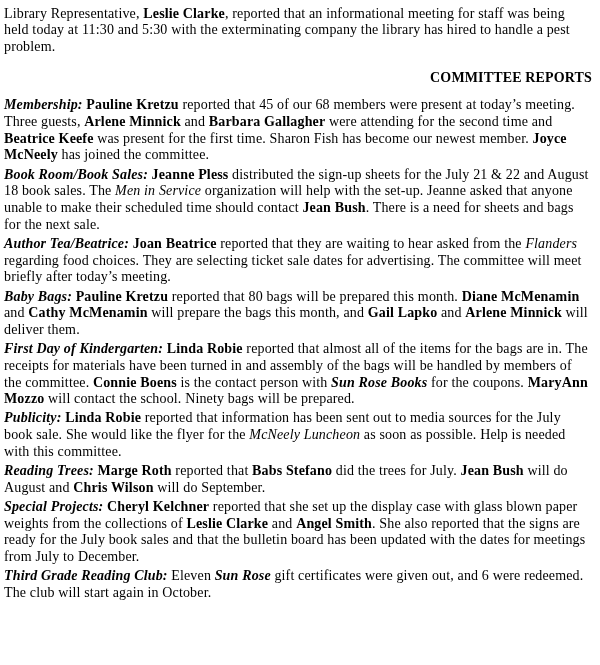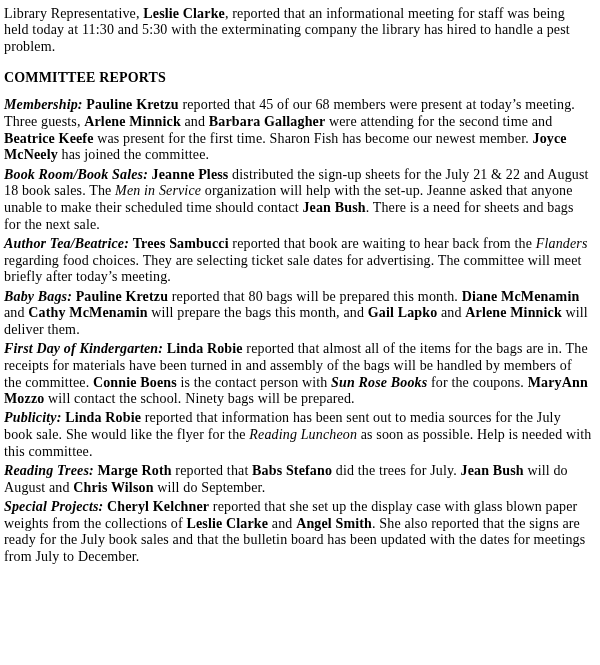--- a/index.html
+++ b/index.html
@@ -22,38 +22,39 @@
     line-height: 16.7px;
     letter-spacing: 0.15px;
     color: #000000;
   }
   .page p {
     margin: 2.5px 0;
   }
   .heading {
     font-size: 14px;
     font-weight: bold;
-    text-align: left;
+    text-align: right;
     margin: 14px 0 11px 0;
   }
   .b  { font-weight: bold; }
   .i  { font-style: italic; margin-top: 35px; }
   .bi { font-weight: bold; font-style: italic; }
 </style>
 </head>
 <body>
 
 <main class="page">
   <section id="intro-section">
       <p><span>Library Representative, </span><span class="b">Leslie Clarke</span><span>, reported that an informational meeting for staff was being held today at 11:30 and 5:30 with the exterminating company the library has hired to handle a pest problem.</span></p>
     </section>
   <h2 class="heading">COMMITTEE REPORTS</h2>
   <section id="reports-section">
       <p><span class="bi">Membership: </span><span class="b">Pauline Kretzu</span><span> reported that 45 of our 68 members were present at today’s meeting. Three guests, </span><span class="b">Arlene Minnick</span><span> and </span><span class="b">Barbara Gallagher</span><span> were attending for the second time and </span><span class="b">Beatrice Keefe</span><span> was present for the first time. Sharon Fish has become our newest member. </span><span class="b">Joyce McNeely</span><span> has joined the committee.</span></p>
       <p><span class="bi">Book Room/Book Sales: </span><span class="b">Jeanne Pless</span><span> distributed the sign-up sheets for the July 21 &amp; 22 and August 18 book sales. The </span><span class="i">Men in Service</span><span> organization will help with the set-up. Jeanne asked that anyone unable to make their scheduled time should contact </span><span class="b">Jean Bush</span><span>. There is a need for sheets and bags for the next sale.</span></p>
-      <p><span class="bi">Author Tea/Beatrice: </span><span class="b">Trees Sambucci</span><span> reported that book are waiting to hear back from the </span><span class="i">Flanders</span><span> regarding food choices. They are selecting ticket sale dates for advertising. The committee will meet briefly after today’s meeting.</span></p>
+      <p><span class="bi">Author Tea/Beatrice: </span><span class="b">Joan Beatrice</span><span> reported that they are waiting to hear asked from the </span><span class="i">Flanders</span><span> regarding food choices. They are selecting ticket sale dates for advertising. The committee will meet briefly after today’s meeting.</span></p>
       <p><span class="bi">Baby Bags: </span><span class="b">Pauline Kretzu</span><span> reported that 80 bags will be prepared this month. </span><span class="b">Diane McMenamin</span><span> and </span><span class="b">Cathy McMenamin</span><span> will prepare the bags this month, and </span><span class="b">Gail Lapko</span><span> and </span><span class="b">Arlene Minnick</span><span> will deliver them.</span></p>
       <p><span class="bi">First Day of Kindergarten: </span><span class="b">Linda Robie</span><span> reported that almost all of the items for the bags are in. The receipts for materials have been turned in and assembly of the bags will be handled by members of the committee. </span><span class="b">Connie Boens</span><span> is the contact person with </span><span class="bi">Sun Rose Books</span><span> for the coupons. </span><span class="b">MaryAnn Mozzo</span><span> will contact the school. Ninety bags will be prepared.</span></p>
-      <p><span class="bi">Publicity: </span><span class="b">Linda Robie</span><span> reported that information has been sent out to media sources for the July book sale. She would like the flyer for the </span><span class="i">Reading Luncheon</span><span> as soon as possible. Help is needed with this committee.</span></p>
+      <p><span class="bi">Publicity: </span><span class="b">Linda Robie</span><span> reported that information has been sent out to media sources for the July book sale. She would like the flyer for the </span><span class="i">McNeely Luncheon</span><span> as soon as possible. Help is needed with this committee.</span></p>
       <p><span class="bi">Reading Trees: </span><span class="b">Marge Roth</span><span> reported that </span><span class="b">Babs Stefano</span><span> did the trees for July. </span><span class="b">Jean Bush</span><span> will do August and </span><span class="b">Chris Wilson</span><span> will do September.</span></p>
       <p><span class="bi">Special Projects: </span><span class="b">Cheryl Kelchner</span><span> reported that she set up the display case with glass blown paper weights from the collections of </span><span class="b">Leslie Clarke</span><span> and </span><span class="b">Angel Smith</span><span>. She also reported that the signs are ready for the July book sales and that the bulletin board has been updated with the dates for meetings from July to December.</span></p>
+      <p><span class="bi">Third Grade Reading Club: </span><span>Eleven </span><span class="bi">Sun Rose</span><span> gift certificates were given out, and 6 were redeemed. The club will start again in October.</span></p>
     </section>
 </main>
 
 </body></html>

